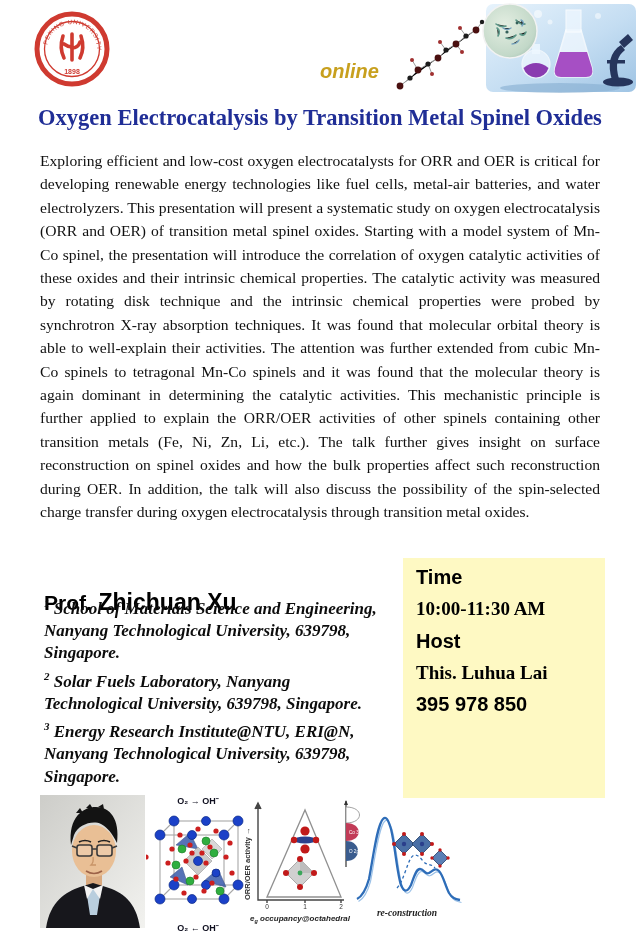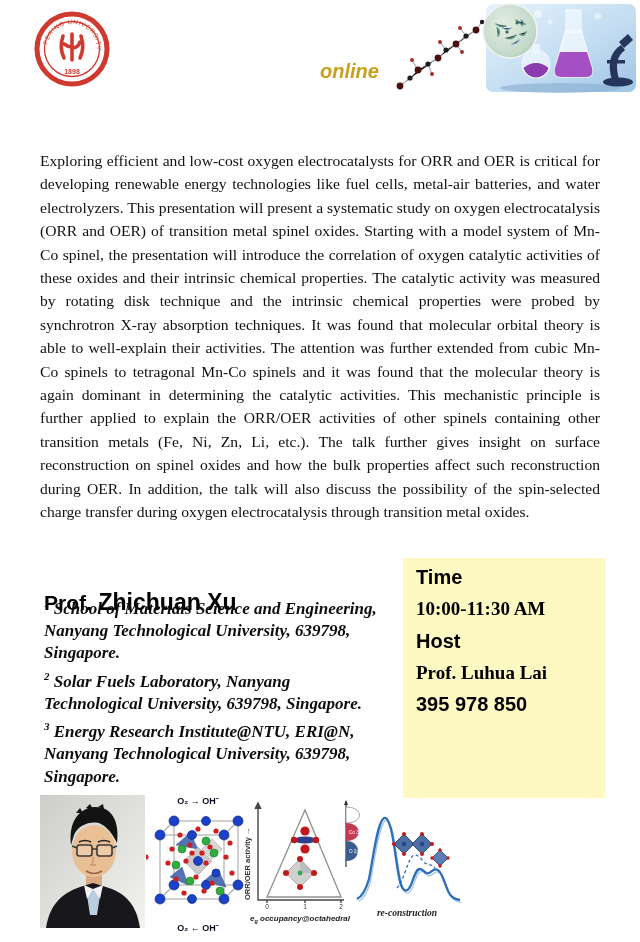--- a/index.html
+++ b/index.html
@@ -156,37 +156,38 @@
       <g fill="#a03030">
         <circle cx="24" cy="58" r="2"></circle>
           <circle cx="44" cy="72" r="2"></circle>
           <circle cx="52" cy="40" r="2"></circle>
         <circle cx="74" cy="50" r="2"></circle>
           <circle cx="72" cy="26" r="2"></circle>
       </g>
     </g>
   </svg>
 
+  <h1 class="title">Oxygen Electrocatalysis by Transition Metal Spinel Oxides</h1>
 
   <p class="abstract">Exploring efficient and low-cost oxygen electrocatalysts for ORR and OER is critical for developing renewable energy technologies like fuel cells, metal-air batteries, and water electrolyzers. This presentation will present a systematic study on oxygen electrocatalysis (ORR and OER) of transition metal spinel oxides. Starting with a model system of Mn-Co spinel, the presentation will introduce the correlation of oxygen catalytic activities of these oxides and their intrinsic chemical properties. The catalytic activity was measured by rotating disk technique and the intrinsic chemical properties were probed by synchrotron X-ray absorption techniques. It was found that molecular orbital theory is able to well-explain their activities. The attention was further extended from cubic Mn-Co spinels to tetragonal Mn-Co spinels and it was found that the molecular theory is again dominant in determining the catalytic activities. This mechanistic principle is further applied to explain the ORR/OER activities of other spinels containing other transition metals (Fe, Ni, Zn, Li, etc.). The talk further gives insight on surface reconstruction on spinel oxides and how the bulk properties affect such reconstruction during OER. In addition, the talk will also discuss the possibility of the spin-selected charge transfer during oxygen electrocatalysis through transition metal oxides.</p>
 
   <h2 class="speaker-name"><span class="prefix">Prof.</span>
     <span class="name">Zhichuan Xu</span></h2>
 
   <div class="affiliations">
     <div><sup>1</sup><span> School of Materials Science and Engineering, Nanyang Technological University, 639798, Singapore.</span></div>
     <div><sup>2</sup><span> Solar Fuels Laboratory, Nanyang Technological University, 639798, Singapore.</span></div>
     <div><sup>3</sup><span> Energy Research Institute@NTU, ERI@N, Nanyang Technological University, 639798, Singapore.</span></div>
   </div>
 
   <aside class="info-box">
     <div class="ib-label first">Time</div>
     <div class="ib-value">10:00-11:30 AM</div>
     <div class="ib-label">Host</div>
-    <div class="ib-value">Prof. Luhua Lai</div>
+    <div class="ib-value">This. Luhua Lai</div>
     <div class="ib-meeting-id">395 978 850</div>
   </aside>
 
   <svg class="portrait" viewBox="0 0 105 133">
     <defs>
       <linearGradient id="phBg" x1="0" y1="0" x2="1" y2="1">
         <stop offset="0" stop-color="#cdcdc9"></stop>
           <stop offset="1" stop-color="#f2f2ef"></stop>
       </linearGradient>
     </defs>

